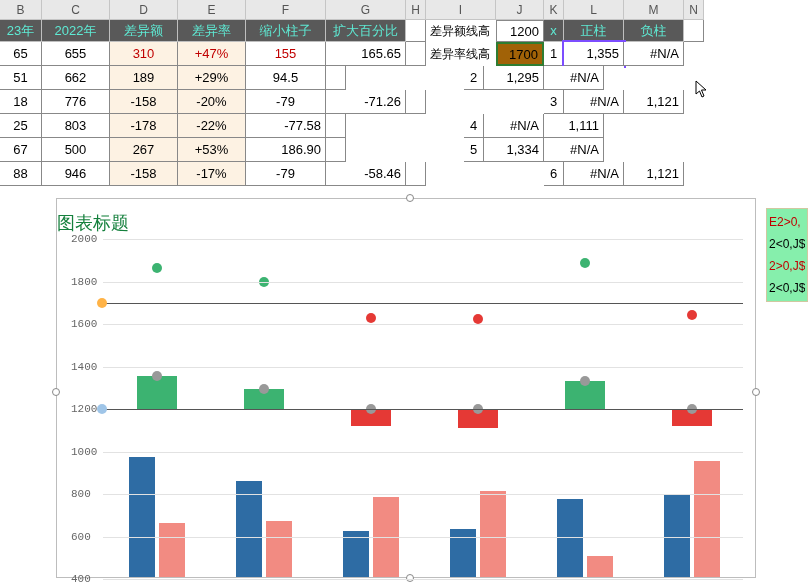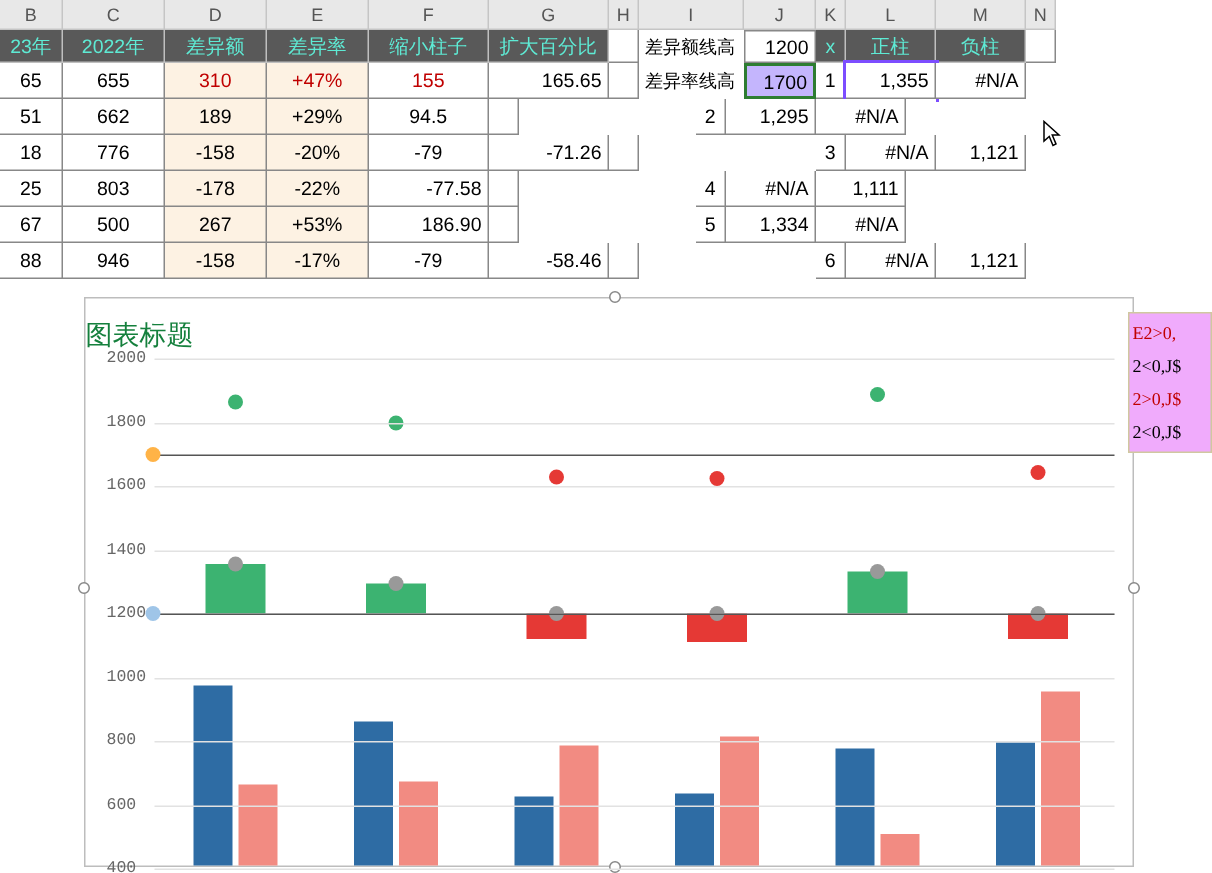--- a/index.html
+++ b/index.html
@@ -42,44 +42,43 @@
     color: #000;
   }
   .cell.rt { justify-content: flex-end; padding-right: 4px; }
   .cell.hl { background: #fdf2e3; }
   .red { color: #c00000; }
   
   .wB{width:42px}.wC{width:68px}.wD{width:68px}.wE{width:68px}.wF{width:80px}.wG{width:80px}.wH{width:20px}
   .wI{width:70px}.wJ{width:48px}.wK{width:20px}.wL{width:60px}.wM{width:60px}.wN{width:20px}
   .label { background:#fff; border:none; color:#000; justify-content:flex-end; padding-right:6px; font-size:12px;}
   .box { border:1px solid #888; }
-  .selcellJ { border:2px solid #2e7d32; background:#c4b5fd; }
+  .selcellJ { border:2px solid #2e7d32; background:#a16207; }
   
   .chartwrap {
     position: absolute;
     left: 56px; top: 198px;
     width: 700px; height: 380px;
     border:1px solid #bdbdbd;
     background:#fff;
   }
   .charthandles div {
     position:absolute; width:8px; height:8px; background:#fff; border:1px solid #888; border-radius:50%;
   }
   .chart-title { text-align:left; font-size:18px; color:#15803d; margin-top:12px; }
   .ytick { position:absolute; left:0; font-size:11px; color:#666; transform:translateY(-50%);font-family:Liberation Mono, monospace; }
   .gridline { position:absolute; left:46px; right:12px; height:1px; background:#e2e2e2; }
   .refline { position:absolute; left:46px; right:12px; height:1px; background:#555; }
   .dot { position:absolute; width:10px; height:10px; border-radius:50%; }
   .bar { position:absolute; bottom:0; }
   .plot { position:absolute; left:46px; right:12px; top:40px; bottom:0; }
   .sidecode {
-    position:absolute; right:0; top:208px; width:56px;
-    background:#f0abfc; border:1px solid #d0c8a0; font-size:12px;
+    position:absolute; right:0; top:208px; width:42px;
+    background:#86efac; border:1px solid #d0c8a0; font-size:12px;
     padding:2px 2px;
-    font-family:Liberation Serif, serif;
   }
   .sidecode div { white-space:nowrap; height:22px; line-height:22px; overflow:hidden;}
   .sidecode .r { color:#c00000; }
   .cursor {
     position:absolute; width:14px; height:18px;
   }
 </style>
 </head>
 <body>
 

